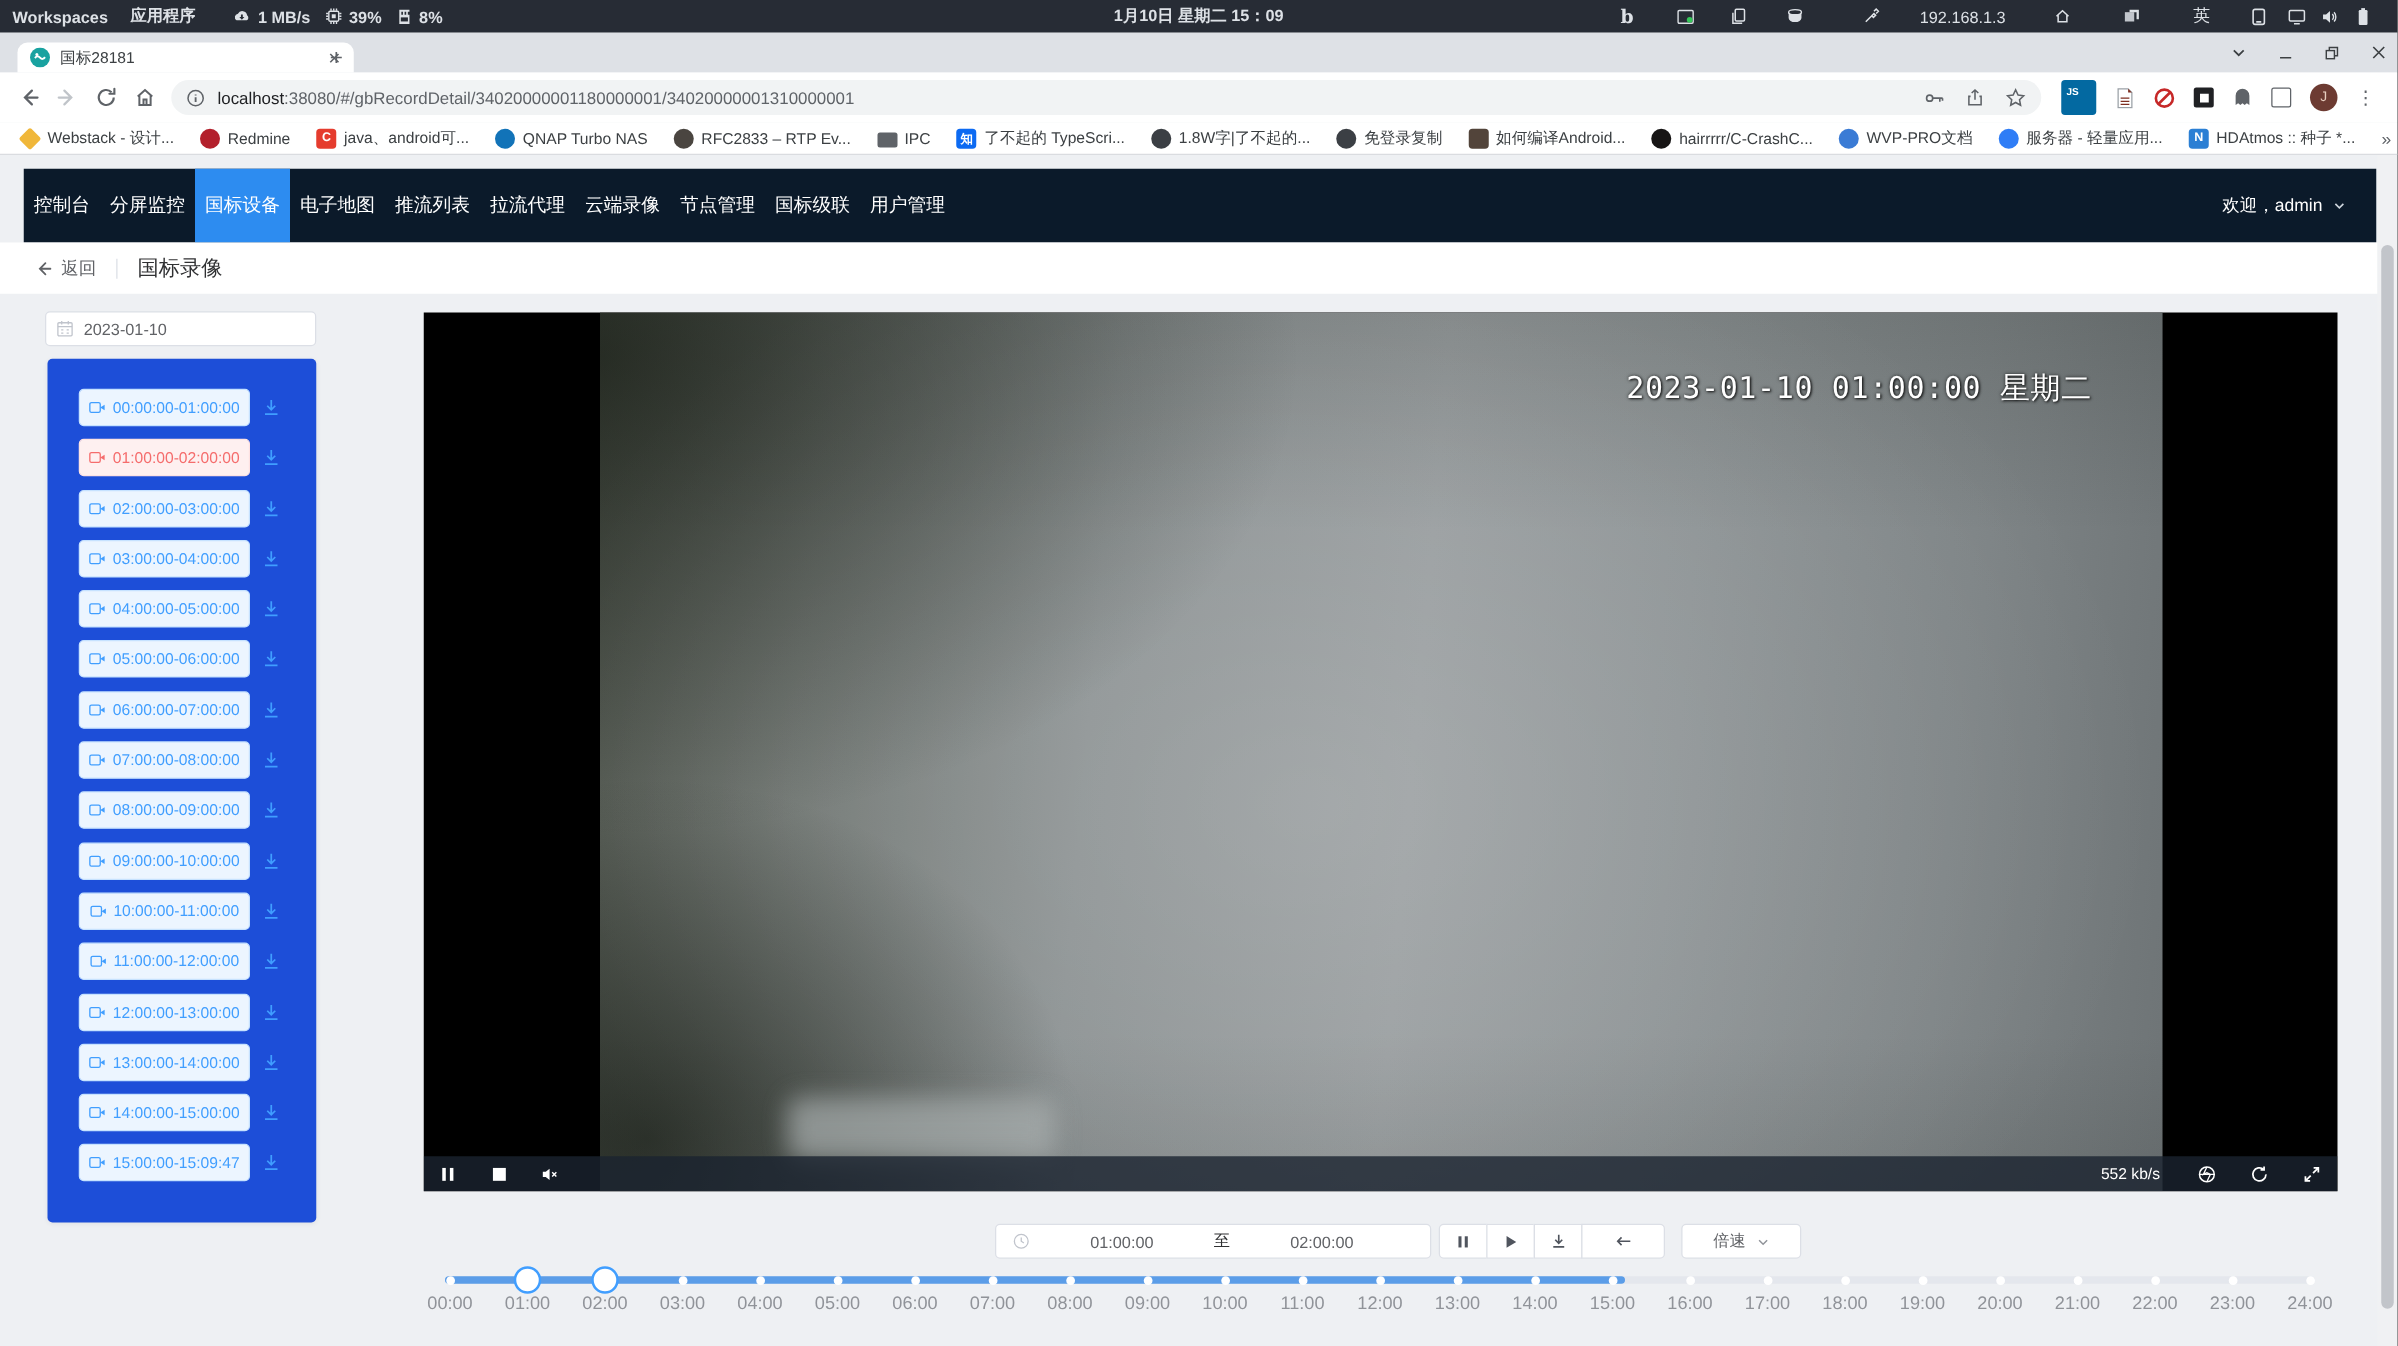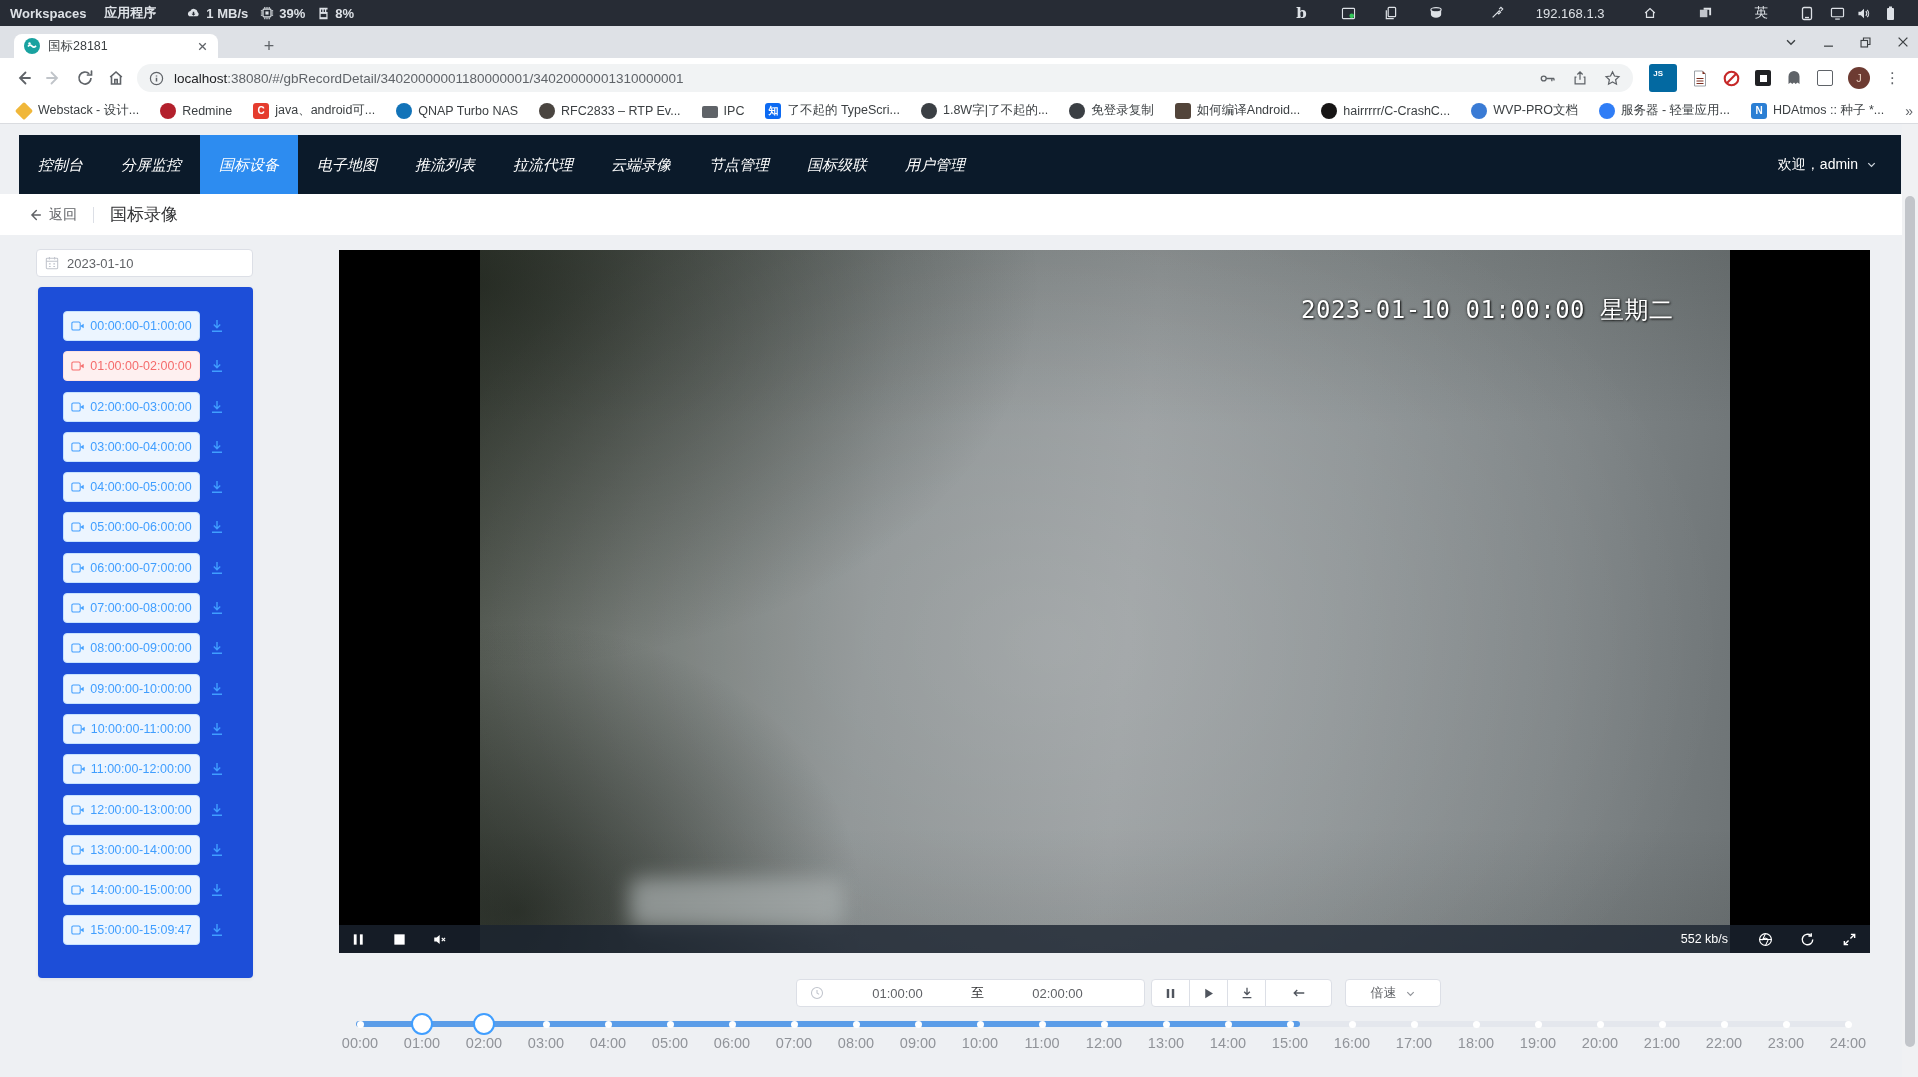--- a/index.html
+++ b/index.html
@@ -9,21 +9,21 @@
 
 
 #sysbar { position:absolute; left:0; top:0; width:1918px; height:26px; background:#272c35; color:#dde1e6; display:flex; align-items:center; font-size:13px; z-index:50; }
 #sys-left { display:flex; align-items:center; padding-left:10px; font-weight:700; }
 .sysitem { display:flex; align-items:center; gap:5px; }
 #sys-center { position:absolute; left:0; right:0; text-align:center; font-size:13px; font-weight:700; pointer-events:none; }
 #sys-right { margin-left:auto; display:flex; align-items:center; padding-right:23px; font-weight:400; }
 
 
 #tabstrip { position:absolute; left:0; top:26px; width:1918px; height:32px; background:#dee1e6; }
-#tab { position:absolute; left:14px; top:8px; width:204px; height:24px; background:#fff; border-radius:8px 8px 0 0; display:flex; align-items:center; padding:0 8px 0 10px; }
+#tab { position:absolute; left:14px; top:8px; width:269px; height:24px; background:#fff; border-radius:8px 8px 0 0; display:flex; align-items:center; padding:0 8px 0 10px; }
 #tab-title { flex:1; font-size:12.5px; color:#3c4043; white-space:nowrap; overflow:hidden; margin-left:8px; }
 #newtab { position:absolute; left:258px; top:10px; width:22px; height:22px; color:#5f6368; font-size:18px; line-height:20px; text-align:center; }
 #winctl { position:absolute; right:8px; top:0; height:32px; display:flex; align-items:center; gap:24px; color:#3c4043; }
 
 #toolbar { position:absolute; left:0; top:58px; width:1918px; height:40px; background:#fff; display:flex; align-items:center; }
 .tbicon { width:18px; height:18px; color:#5f6368; flex:0 0 auto; }
 .tbicon.disabled { color:#c0c4c9; }
 #omnibox { height:28px; flex:1 1 auto; margin:0 10px 0 12px; background:#f1f3f4; border-radius:14px; display:flex; align-items:center; padding:0 12px; min-width:0; }
 #url { flex:1; font-size:13.5px; white-space:nowrap; overflow:hidden; margin-left:10px; }
 #url .host { color:#202124; }
@@ -33,21 +33,21 @@
 #avatar { width:22px; height:22px; border-radius:50%; background:#6d3b32; color:#e8cfc0; font-size:11px; display:flex; align-items:center; justify-content:center; }
 #menu3 { color:#5f6368; font-size:15px; letter-spacing:0; margin-right:8px; }
 
 #bookmarks { position:absolute; left:0; top:98px; width:1918px; height:26px; background:#fff; border-bottom:1px solid #dadce0; display:flex; align-items:center; padding-left:16px; gap:21px; font-size:12.5px; color:#3c4043; }
 .bm { display:flex; align-items:center; gap:6px; white-space:nowrap; }
 .bmicon { width:16px; height:16px; display:flex; align-items:center; justify-content:center; font-size:10px; font-weight:700; color:#fff; flex:0 0 auto; }
 #bm-overflow { margin-left:auto; padding-right:40px; color:#5f6368; font-size:14px; }
 
 
 #appnav { position:absolute; left:19px; top:135px; width:1882px; height:59px; background:#0b1a2a; display:flex; align-items:stretch; }
-.navtab { line-height:59px; padding:0 19px; font-size:15px; color:#fff; white-space:nowrap;font-style:italic; }
+.navtab { line-height:59px; padding:0 8px; font-size:15px; color:#fff; white-space:nowrap; }
 .navtab.active { background:#2d8cf0; }
 #nav-right { margin-left:auto; display:flex; align-items:center; gap:8px; color:#fff; font-size:14px; padding-right:24px; }
 
 
 #subheader { position:absolute; left:0; top:194px; width:1902px; height:41px; background:#fff; display:flex; align-items:center; padding-left:27px; }
 #back { display:flex; align-items:center; gap:6px; color:#606266; font-size:14px;text-align:right; }
 #sub-divider { width:1px; height:16px; background:#dcdfe6; margin:0 16px; }
 #page-title { font-size:17px; font-weight:400; color:#303133; }
 
 
@@ -122,20 +122,21 @@
       <b>39%</b>
     </span>
     <span class="sysitem">
       <svg width="13" height="13" viewBox="0 0 16 16" fill="currentColor">
           <path d="M3 1h10v14H3zM5 3v3h1.6V3zm3.2 0v3h1.6V3zm3.2 0v3H13V3z" fill-rule="evenodd"></path>
           <rect x="4.5" y="8.5" width="7" height="4" fill="#272c35"></rect>
         </svg>
       <b>8%</b>
     </span>
   </div>
+  <div id="sys-center">1月10日 星期二 15：09</div>
   <div id="sys-right">
     <span style="font-weight:700;font-size:15px;font-family:'DejaVu Serif',serif;">b</span>
     <span style="margin-left:34px;">
         <svg width="15" height="13" viewBox="0 0 16 14" fill="none" stroke="currentColor" stroke-width="1.2">
           <rect x="1.5" y="1.5" width="13" height="11" rx="1"></rect>
           <circle cx="11.5" cy="9.5" r="2.5" fill="#35c75a" stroke="none"></circle>
         </svg>
       </span>
     <span style="margin-left:28px;">
         <svg width="13" height="14" viewBox="0 0 14 15" fill="none" stroke="currentColor" stroke-width="1.3">

